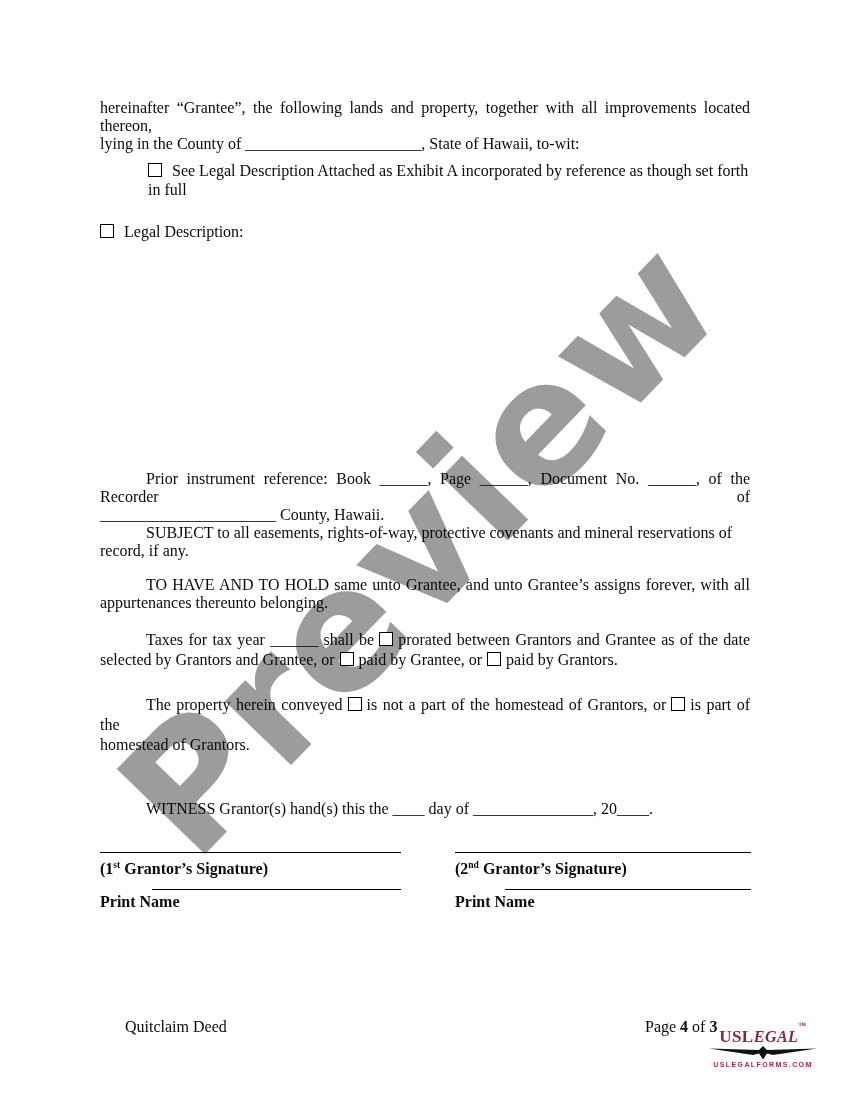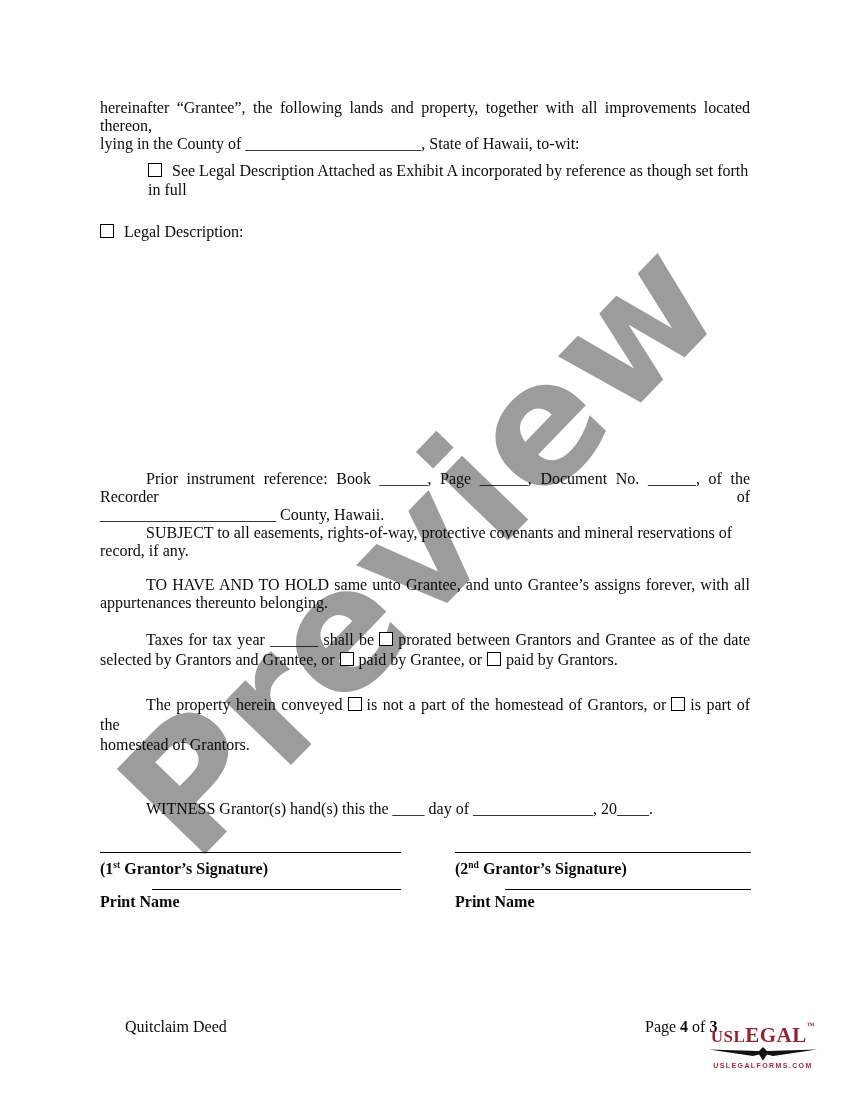--- a/index.html
+++ b/index.html
@@ -32,21 +32,21 @@
   
   .sigline{position:absolute;z-index:1;border-top:1.6px solid #000;height:0;}
   .siglabel{position:absolute;z-index:1;font-weight:bold;line-height:18px;}
   .siglabel sup{font-size:9.5px;vertical-align:super;font-weight:bold;}
   
   .foot{position:absolute;z-index:1;line-height:18px;margin-left:25px;}
   .pageinfo b{font-weight:bold;}
   .logo{position:absolute;z-index:1;left:704px;top:1022px;width:118px;text-align:center;line-height:1;}
   .logo-main{font-family:"Liberation Serif",serif;font-weight:bold;letter-spacing:0.5px;white-space:nowrap;}
   .logo-big{font-size:17px;}
-  .logo-small{font-size:21px;}
+  .logo-small{font-size:16px;font-style:italic;}
   .logo-tm{font-size:8px;vertical-align:14px;}
   .logo-eagle{display:block;margin:1px auto 1px auto;}
   .logo-sub{font-family:"Liberation Sans",sans-serif;font-weight:bold;font-size:7px;letter-spacing:1.4px;white-space:nowrap;}
 </style>
 </head>
 <body>
 
 <div class="page">
 
   <div class="watermark">Preview</div>

